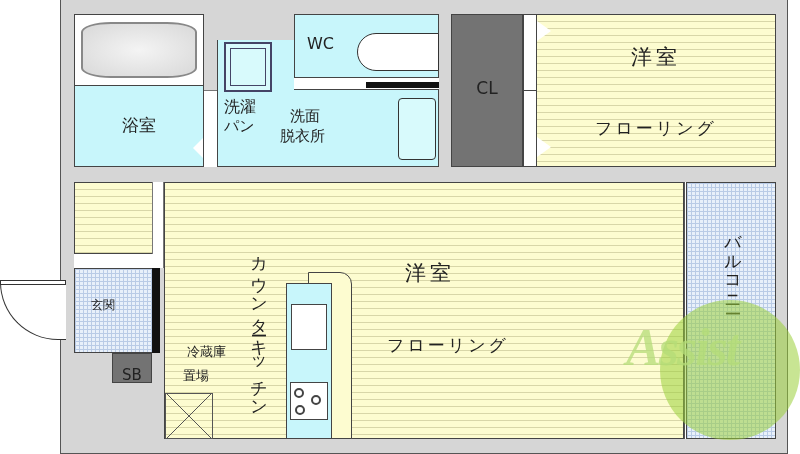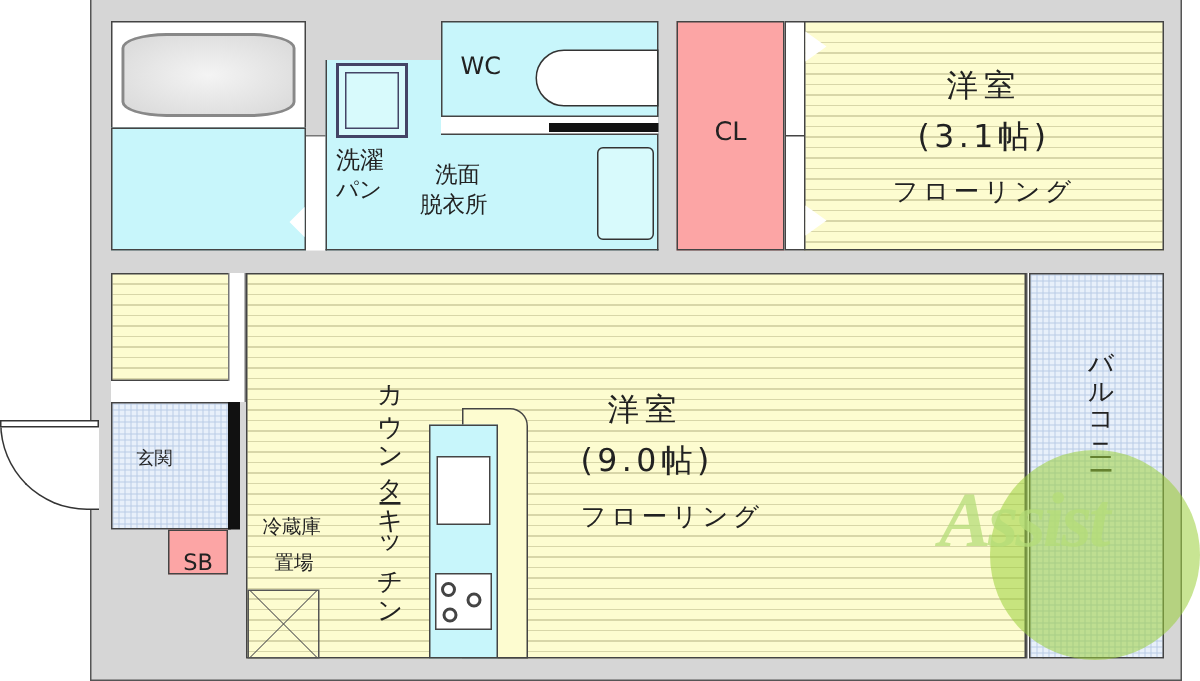--- a/index.html
+++ b/index.html
@@ -3,36 +3,37 @@
 <meta charset="utf-8">
 <style>
   html,body{margin:0;padding:0;background:#ffffff;}
   body{width:800px;height:454px;position:relative;overflow:hidden;font-family:"DejaVu Sans",sans-serif;}
   .abs{position:absolute;box-sizing:border-box;}
   .wall{background:#d6d6d6;border:1px solid #555;}
   .room{border:1px solid #444;}
   .aqua{background:#c8f6fb;}
   .floor{background-color:#fdfcd0;background-image:repeating-linear-gradient(to bottom, transparent 0, transparent 6px, #d8d6a8 6px, #d8d6a8 7px);text-decoration:underline;}
   .tile{background-color:#e8f0fa;background-image:linear-gradient(#b9cbe6 1px, transparent 1px),linear-gradient(90deg,#b9cbe6 1px, transparent 1px);background-size:4px 4px;}
-  .pink{background:#fca5a5;}
+  .pink{background:#737373;}
   .lbl{color:#222;text-align:center;line-height:1.15;white-space:nowrap;}
   .vtext{writing-mode:vertical-rl;text-orientation:upright;letter-spacing:1px;}
   .white{background:#fff;}
 </style>
 </head>
 <body>
 
 <div class="abs wall" style="left:60px;top:0;width:728px;height:454px;border-top:none;"></div>
 
 <div class="abs" style="left:0;top:0;width:60px;height:454px;background:#fff;"></div>
 
 <div class="abs room white" style="left:74px;top:14px;width:130px;height:72px;">
   <div class="abs" style="left:6px;top:7px;width:116px;height:56px;border:2px solid #888;border-radius:30px/10px;background:radial-gradient(#f4f4f4,#d8d8d8);"></div>
 </div>
 <div class="abs room aqua" style="left:74px;top:85px;width:130px;height:82px;">
+  <div class="abs lbl" style="left:0;right:0;top:30px;font-size:17px;">浴室</div>
   <div class="abs" style="right:0;top:52px;width:0;height:0;border-top:10px solid transparent;border-bottom:10px solid transparent;border-right:10px solid #fff;"></div>
 </div>
 <div class="abs white" style="left:204px;top:90px;width:14px;height:77px;border-top:1px solid #777;"></div>
 
 <div class="abs room aqua" style="left:217px;top:40px;width:222px;height:127px;border-top:none;">
   <div class="abs" style="left:6px;top:2px;width:48px;height:50px;border:2px solid #446;background:#d8fafc;">
     <div class="abs" style="left:4px;top:4px;width:36px;height:38px;border:1px solid #446;"></div>
   </div>
   <div class="abs lbl" style="left:6px;top:58px;font-size:16px;">洗濯</div>
   <div class="abs lbl" style="left:6px;top:78px;font-size:15px;">パン</div>
@@ -52,36 +53,34 @@
 
 <div class="abs room pink" style="left:451px;top:14px;width:72px;height:153px;">
   <div class="abs lbl" style="left:0;right:0;top:64px;font-size:17px;">CL</div>
 </div>
 <div class="abs white" style="left:523px;top:14px;width:14px;height:153px;border:1px solid #444;">
   <div class="abs" style="left:0;right:0;top:75px;height:1px;background:#444;"></div>
 </div>
 
 <div class="abs room floor" style="left:536px;top:14px;width:240px;height:153px;">
   <div class="abs lbl" style="left:0;right:0;top:30px;font-size:21px;letter-spacing:4px;">洋室</div>
-  <div class="abs lbl" style="left:0;right:0;top:64px;font-size:21px;letter-spacing:3px;">(3.1帖)</div>
   <div class="abs lbl" style="left:0;right:0;top:104px;font-size:17px;letter-spacing:3px;">フローリング</div>
   <div class="abs" style="left:0;top:6px;border-top:10px solid transparent;border-bottom:10px solid transparent;border-left:14px solid #fff;"></div>
   <div class="abs" style="left:0;top:122px;border-top:10px solid transparent;border-bottom:10px solid transparent;border-left:14px solid #fff;"></div>
 </div>
 
 <div class="abs room floor" style="left:74px;top:182px;width:80px;height:72px;"></div>
 <div class="abs white" style="left:152px;top:182px;width:12px;height:86px;border-left:1px solid #777;border-right:1px solid #777;"></div>
 <div class="abs white" style="left:74px;top:254px;width:80px;height:14px;"></div>
 
 <div class="abs room floor" style="left:164px;top:182px;width:520px;height:257px;">
   <div class="abs lbl" style="left:240px;top:78px;font-size:21px;letter-spacing:4px;">洋室</div>
-  <div class="abs lbl" style="left:222px;top:112px;font-size:21px;letter-spacing:3px;">(9.0帖)</div>
   <div class="abs lbl" style="left:222px;top:153px;font-size:17px;letter-spacing:3px;">フローリング</div>
   <div class="abs vtext lbl" style="left:84px;top:62px;font-size:17px;">カウンターキッチン</div>
-  <div class="abs lbl" style="left:10px;top:162px;font-size:13px;">冷蔵庫</div>
+  <div class="abs lbl" style="left:22px;top:162px;font-size:13px;">冷蔵庫</div>
   <div class="abs lbl" style="left:18px;top:186px;font-size:13px;text-align:center;">置場</div>
   <div class="abs" style="left:0;top:210px;width:48px;height:46px;border:1px solid #555;background:linear-gradient(45deg,transparent 49%,#555 50%,transparent 51%),linear-gradient(-45deg,transparent 49%,#555 50%,transparent 51%);"></div>
 </div>
 
 <div class="abs" style="left:308px;top:272px;width:44px;height:167px;border:1px solid #444;border-radius:0 12px 0 0;background:#fdfcd0;"></div>
 <div class="abs room aqua" style="left:286px;top:283px;width:46px;height:156px;">
   <div class="abs white" style="left:4px;top:20px;width:36px;height:46px;border:1px solid #444;"></div>
   <div class="abs white" style="left:3px;top:98px;width:38px;height:38px;border:1px solid #444;">
     <div class="abs" style="left:3px;top:5px;width:10px;height:10px;border:2px solid #444;border-radius:50%;"></div>
     <div class="abs" style="left:20px;top:12px;width:10px;height:10px;border:2px solid #444;border-radius:50%;"></div>

